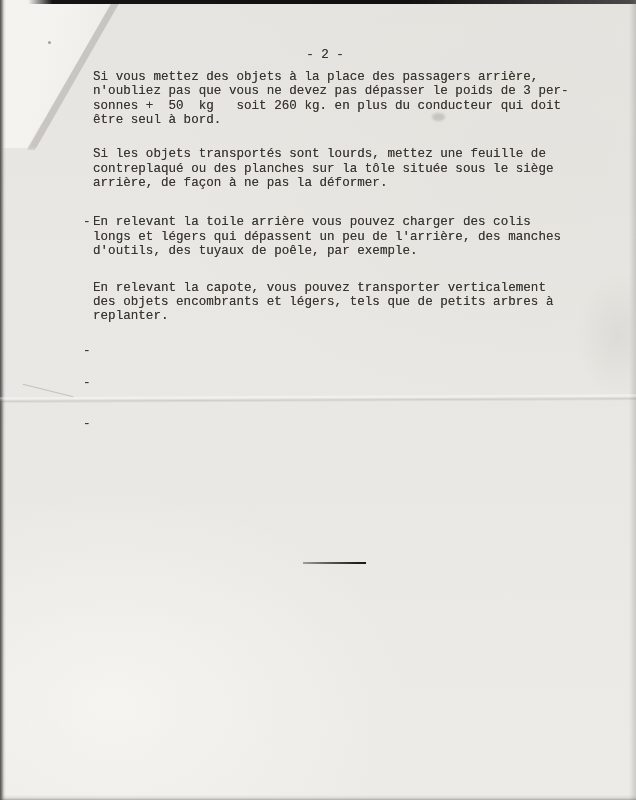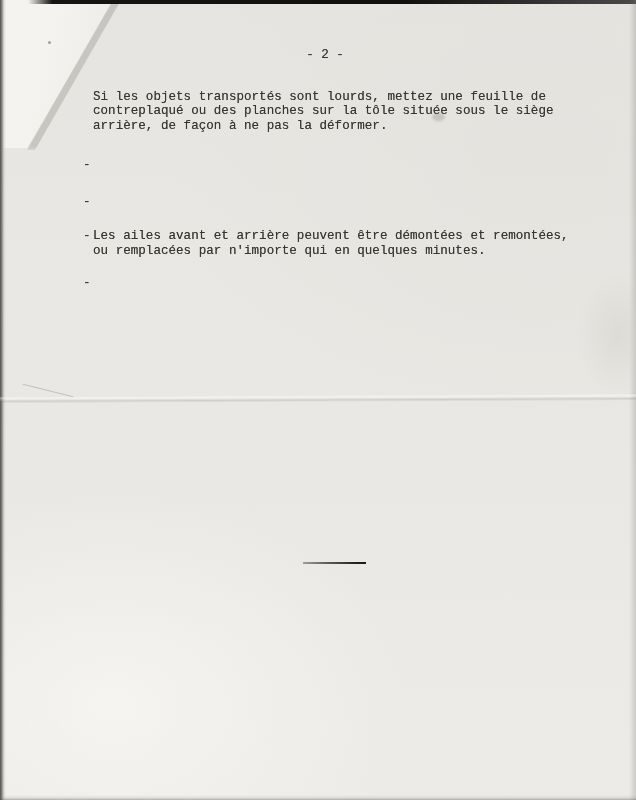--- a/index.html
+++ b/index.html
@@ -112,42 +112,53 @@
   <div class="crease-x"></div>
   <div class="crease-soft-right"></div>
   <div class="speck"></div>
   <div class="smudge"></div>
 
   <div class="type page-number">- 2 -</div>
 
   <div class="type text-col">
   <div class="para">
     <span class="para-bullet"></span>
+    <span class="para-text">Si vous mettez des objets à la place des passagers arrière,
+n'oubliez pas que vous ne devez pas dépasser le poids de 3 per-
+sonnes +  50  kg   soit 260 kg. en plus du conducteur qui doit
+être seul à bord.</span>
   </div>
 
   <div class="para">
     <span class="para-bullet"></span>
     <span class="para-text">Si les objets transportés sont lourds, mettez une feuille de
 contreplaqué ou des planches sur la tôle située sous le siège
 arrière, de façon à ne pas la déformer.</span>
   </div>
 
   <div class="para">
     <span class="para-bullet">-</span>
+    <span class="para-text">En relevant la toile arrière vous pouvez charger des colis
+longs et légers qui dépassent un peu de l'arrière, des manches
+d'outils, des tuyaux de poêle, par exemple.</span>
   </div>
 
+  <div class="para">
+    <span class="para-bullet"></span>
+    <span class="para-text">En relevant la capote, vous pouvez transporter verticalement
+des objets encombrants et légers, tels que de petits arbres à
+replanter.</span>
+  </div>
 
   <div class="para">
     <span class="para-bullet">-</span>
   </div>
 
   <div class="para">
     <span class="para-bullet">-</span>
-    <span class="para-text">Les ailes avant et arrière peuvent être démontées et remontées,
-ou remplacées par n'importe qui en quelques minutes.</span>
   </div>
 
   <div class="para">
     <span class="para-bullet">-</span>
   </div>
 </div>
 
   <div class="divider"></div>
 </div>
 

